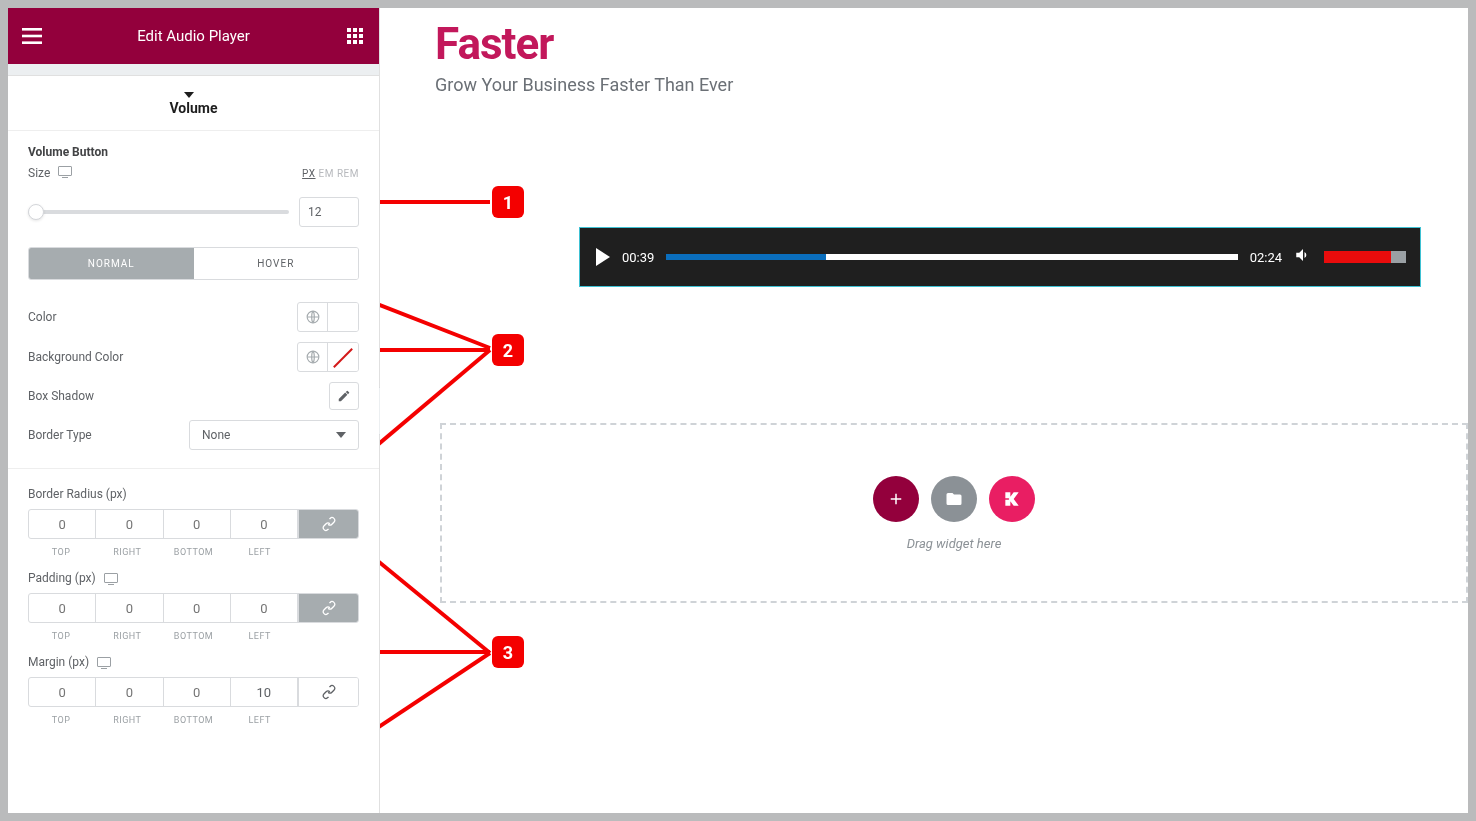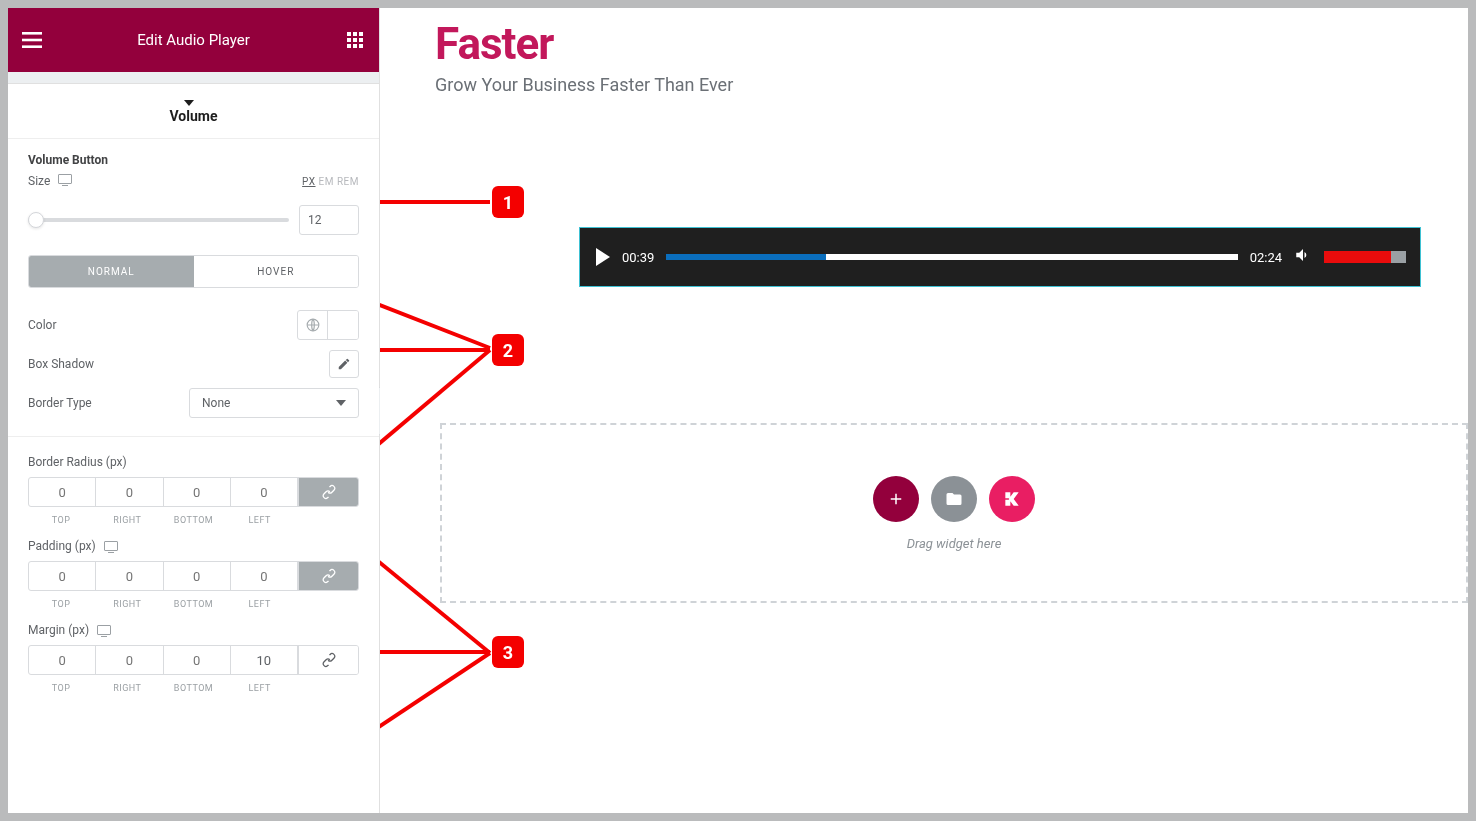--- a/index.html
+++ b/index.html
@@ -1,19 +1,19 @@
 <!DOCTYPE html>
 <html><head>
 <meta charset="utf-8">
 <style>
   * { box-sizing: border-box; margin: 0; padding: 0; font-family: -apple-system, BlinkMacSystemFont, "Segoe UI", Roboto, Arial, sans-serif; }
   body { background: #babbbc; padding: 8px; }
   .app { display: flex; width: 1460px; height: 805px; background: #fff; }
   .sidebar { width: 372px; background: #fff; border-right: 1px solid #e0e0e0; display: flex; flex-direction: column; position: relative; }
-  .sb-header { background: #93003c; color: #fff; height: 64px; display: flex; align-items: center; justify-content: space-between; padding: 0 12px; flex-shrink: 0; }
+  .sb-header { background: #93003c; color: #fff; height: 56px; display: flex; align-items: center; justify-content: space-between; padding: 0 12px; flex-shrink: 0; }
   .sb-header .title { font-size: 15px; font-weight: 400; flex: 1; text-align: center; }
   .menu-icon, .grid-icon { width: 24px; height: 24px; display: flex; align-items: center; justify-content: center; cursor: pointer; }
   .menu-icon svg, .grid-icon svg { fill: #fff; }
   .sb-tabs { height: 12px; background: #eceff1; flex-shrink: 0; border-bottom: 1px solid #e0e0e0;}
   .sb-body { flex: 1; overflow-y: auto; }
   .section-header { display: flex; align-items: center; padding: 14px 20px; font-weight: 700; font-size: 14px; color: #1e1e1e; border-bottom: 1px solid #eee; cursor: pointer; flex-direction: column;}
   .section-header svg { margin-right: 10px; }
   .section-content { padding: 14px 20px 0 20px; }
   .subtitle { font-size: 12px; font-weight: 700; color: #424345; }
   .control-row { display: flex; align-items: center; justify-content: space-between; margin-bottom: 10px; font-size: 12px; color: #5f6266; min-height: 28px;}
@@ -145,20 +145,32 @@
             <div class="glob">
               <svg width="14" height="14" viewBox="0 0 24 24" fill="none" stroke="currentColor" stroke-width="2">
                   <circle cx="12" cy="12" r="10"></circle>
                   <path d="M2 12h20M12 2c3 3 3 17 0 20M12 2c-3 3-3 17 0 20"></path>
                 </svg>
             </div>
             <div class="swatch"></div>
           </div>
         </div>
 
+        <div class="control-row">
+          <span>Background Color</span>
+          <div class="color-ctrl">
+            <div class="glob">
+              <svg width="14" height="14" viewBox="0 0 24 24" fill="none" stroke="currentColor" stroke-width="2">
+                  <circle cx="12" cy="12" r="10"></circle>
+                  <path d="M2 12h20M12 2c3 3 3 17 0 20M12 2c-3 3-3 17 0 20"></path>
+                </svg>
+            </div>
+            <div class="swatch none"></div>
+          </div>
+        </div>
 
         <div class="control-row">
           <span>Box Shadow</span>
           <div class="edit-btn">
             <svg width="14" height="14" viewBox="0 0 24 24" fill="currentColor">
                 <path d="M3 17.25V21h3.75L17.81 9.94l-3.75-3.75L3 17.25zM20.71 7.04a1 1 0 000-1.41l-2.34-2.34a1 1 0 00-1.41 0l-1.83 1.83 3.75 3.75 1.83-1.83z"></path>
               </svg>
           </div>
         </div>
 

